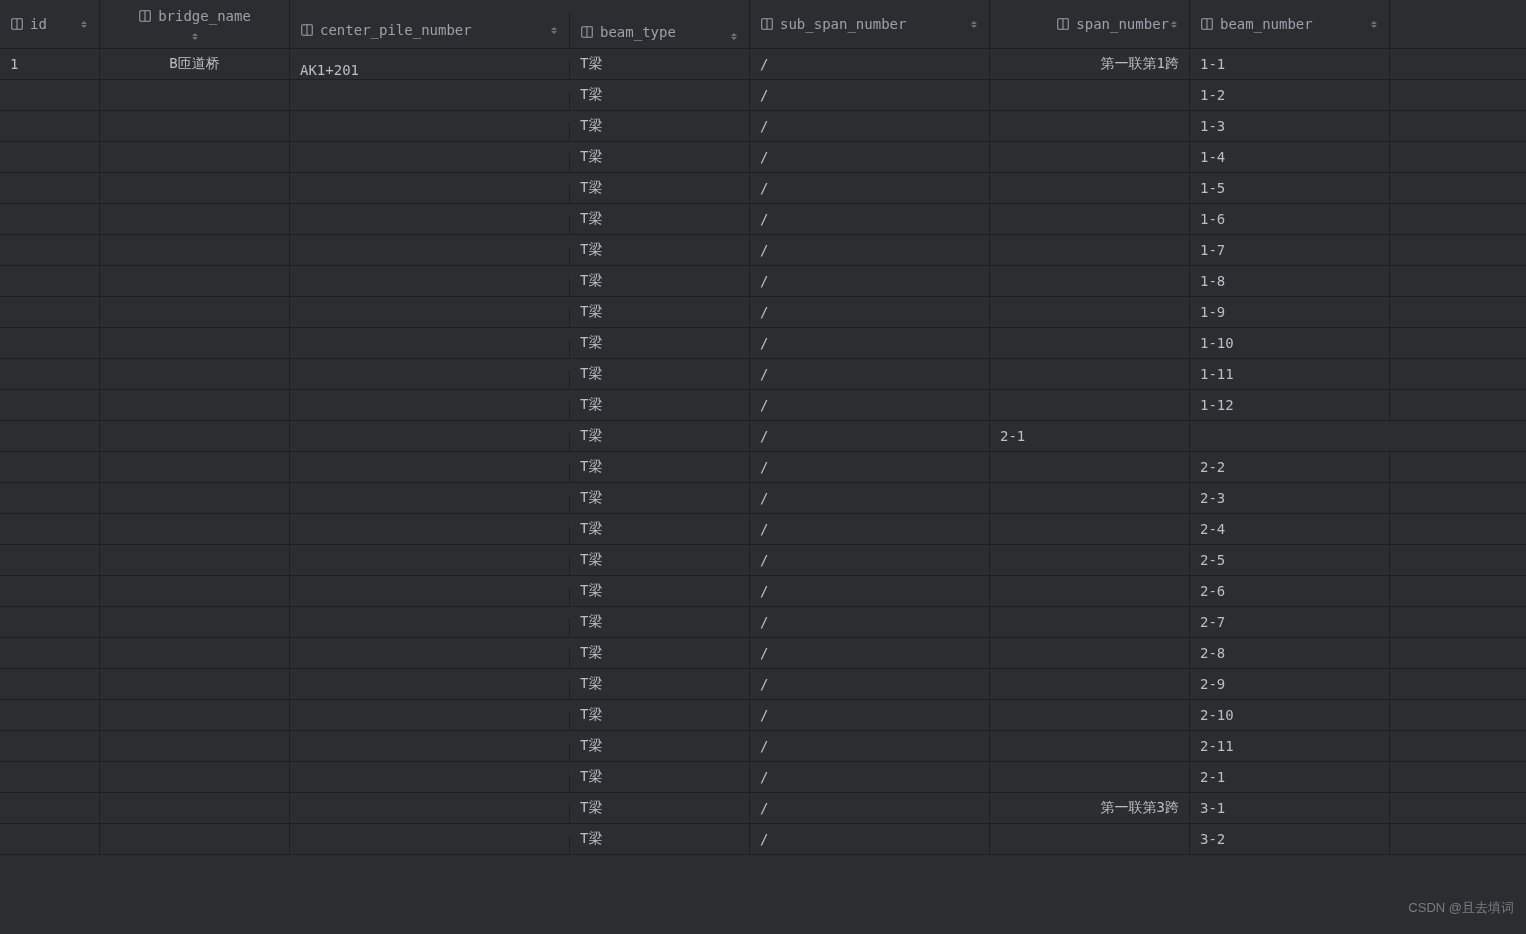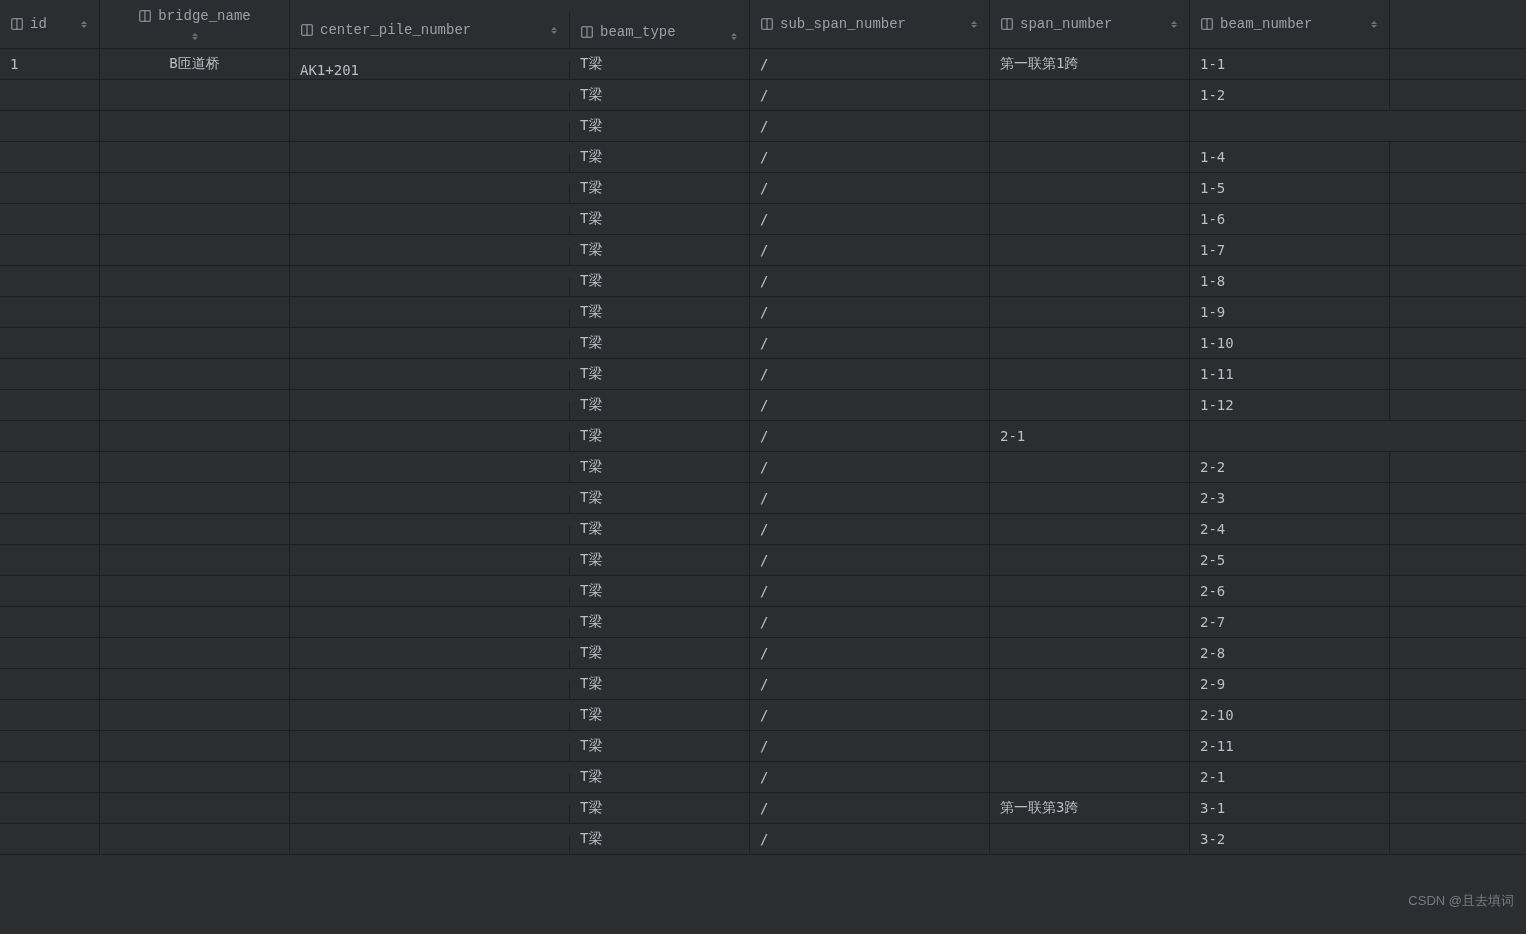--- a/index.html
+++ b/index.html
@@ -16,21 +16,20 @@
     }
     .table-container {
       width: 100%;
       min-width: 1390px;
     }
     .header-row {
       display: flex;
       background: #2b2d30;
       border-bottom: 1px solid #1e1f22;
       height: 49px;
-      font-family: Liberation Mono, monospace;
     }
     .data-row {
       display: flex;
       border-bottom: 1px solid #1e1f22;
       height: 31px;
       background: #2b2d30;
     }
     .data-row:nth-child(even) {
       background: #2b2d30;
     }
@@ -89,25 +88,25 @@
       height: 0;
       border-left: 3px solid transparent;
       border-right: 3px solid transparent;
       border-top: 3px solid #6e7075;
     }
     .col-id { width: 100px; }
     .col-bridge { width: 190px; flex-direction: column; }
     .col-center { width: 280px; margin-top: 12px; }
     .col-beamtype { width: 180px; align-items: flex-end; }
     .col-subspan { width: 240px; }
-    .col-span { width: 200px; }
+    .col-span { width: 200px; justify-content: flex-end; }
     .col-beamnum { width: 200px; }
     .watermark {
       position: fixed;
-      bottom: 24px;
+      bottom: 17px;
       right: 12px;
       color: #7a7c82;
       font-size: 13px;
       font-family: sans-serif;
     }
   </style>
 </head>
 <body>
 
 <div class="table-container">
@@ -216,20 +215,21 @@
         <div class="cell col-span"></div>
         <div class="cell col-beamnum">1-2</div>
       </div>
       <div class="data-row">
         <div class="cell col-id"></div>
         <div class="cell col-bridge"></div>
         <div class="cell col-center"></div>
         <div class="cell col-beamtype">T梁</div>
         <div class="cell col-subspan">/</div>
         <div class="cell col-span"></div>
+        <div class="cell col-beamnum">1-3</div>
       </div>
       <div class="data-row">
         <div class="cell col-id"></div>
         <div class="cell col-bridge"></div>
         <div class="cell col-center"></div>
         <div class="cell col-beamtype">T梁</div>
         <div class="cell col-subspan">/</div>
         <div class="cell col-span"></div>
         <div class="cell col-beamnum">1-4</div>
       </div>

